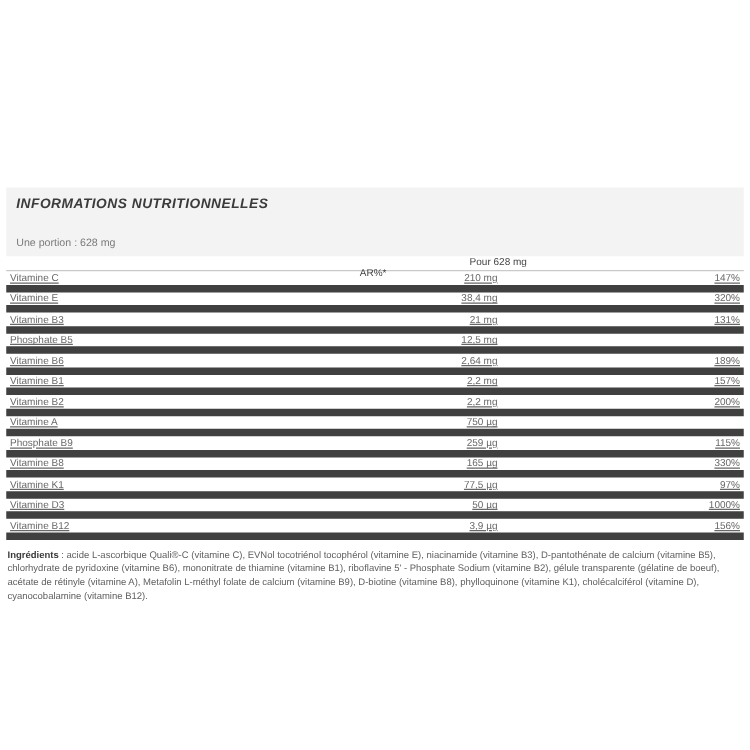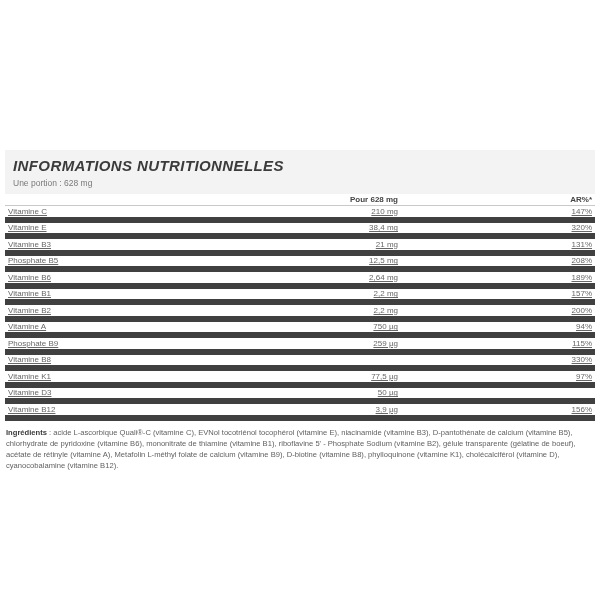--- a/index.html
+++ b/index.html
@@ -13,40 +13,41 @@
   }
   .nutrition-panel {
     position: absolute;
     left: 5px; right: 5px; top: 150px;
   }
   .info-head {
     background: #f3f3f3;
     padding: 7px 8px 6px 8px;
   }
   .info-title {
-    font-size: 15px;
+    font-size: 11px;
     font-weight: bold;
     font-style: italic;
     letter-spacing: 0.4px;
     color: #3b3b3b;
     text-transform: uppercase;
   }
   .info-portion {
     font-size: 8.5px;
     color: #7a7a7a;
-    margin-top: 4px;
+    margin-top: 20px;
   }
   .ntable { width: 100%; }
   .trow, .thead-row { display: flex; align-items: center; }
   .thead-row {
     height: 12px;
     border-bottom: 1px solid #c9c9c9;
-    font-weight: bold;
+    font-weight: normal;
     color: #444;
     font-size: 8px;
+    flex-direction: column;
   }
   .trow {
     height: 16.5px;
     border-bottom: 6px solid #404040;
     font-size: 8px;
     color: #686868;
     text-decoration: underline;
   }
   .c-name { width: 150px; padding-left: 3px; text-align: left; }
   .c-amt  { width: 243px; text-align: right; }
@@ -89,59 +90,59 @@
       <div class="c-ar">320%</div>
     </div>
     <div class="trow">
       <div class="c-name">Vitamine B3</div>
       <div class="c-amt">21 mg</div>
       <div class="c-ar">131%</div>
     </div>
     <div class="trow">
       <div class="c-name">Phosphate B5</div>
       <div class="c-amt">12,5 mg</div>
-      <div class="c-ar">208%</div>
     </div>
     <div class="trow">
       <div class="c-name">Vitamine B6</div>
       <div class="c-amt">2,64 mg</div>
       <div class="c-ar">189%</div>
     </div>
     <div class="trow">
       <div class="c-name">Vitamine B1</div>
       <div class="c-amt">2,2 mg</div>
       <div class="c-ar">157%</div>
     </div>
     <div class="trow">
       <div class="c-name">Vitamine B2</div>
       <div class="c-amt">2,2 mg</div>
       <div class="c-ar">200%</div>
     </div>
     <div class="trow">
       <div class="c-name">Vitamine A</div>
       <div class="c-amt">750 µg</div>
-      <div class="c-ar">94%</div>
     </div>
     <div class="trow">
       <div class="c-name">Phosphate B9</div>
       <div class="c-amt">259 µg</div>
       <div class="c-ar">115%</div>
     </div>
     <div class="trow">
       <div class="c-name">Vitamine B8</div>
+      <div class="c-amt">165 µg</div>
       <div class="c-ar">330%</div>
     </div>
     <div class="trow">
       <div class="c-name">Vitamine K1</div>
       <div class="c-amt">77,5 µg</div>
       <div class="c-ar">97%</div>
     </div>
     <div class="trow">
       <div class="c-name">Vitamine D3</div>
       <div class="c-amt">50 µg</div>
+      <div class="c-ar">1000%</div>
     </div>
     <div class="trow">
       <div class="c-name">Vitamine B12</div>
       <div class="c-amt">3,9 µg</div>
       <div class="c-ar">156%</div>
     </div>
   </div>
 
   <p class="ingredients"><span class="ing-label">Ingrédients</span><span> : acide L-ascorbique Quali®-C (vitamine C), EVNol tocotriénol tocophérol (vitamine E), niacinamide (vitamine B3), D-pantothénate de calcium (vitamine B5), chlorhydrate de pyridoxine (vitamine B6), mononitrate de thiamine (vitamine B1), riboflavine 5' - Phosphate Sodium (vitamine B2), gélule transparente (gélatine de boeuf), acétate de rétinyle (vitamine A), Metafolin L-méthyl folate de calcium (vitamine B9), D-biotine (vitamine B8), phylloquinone (vitamine K1), cholécalciférol (vitamine D), cyanocobalamine (vitamine B12).</span></p>
 

